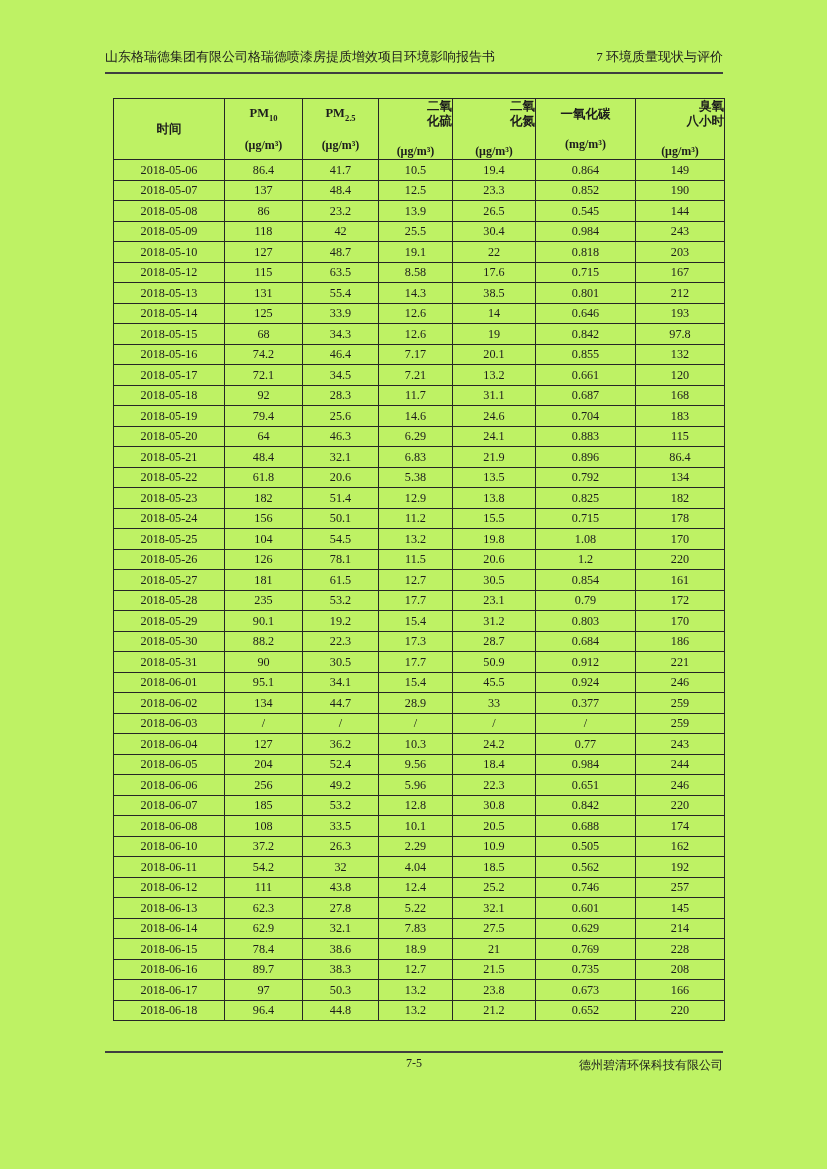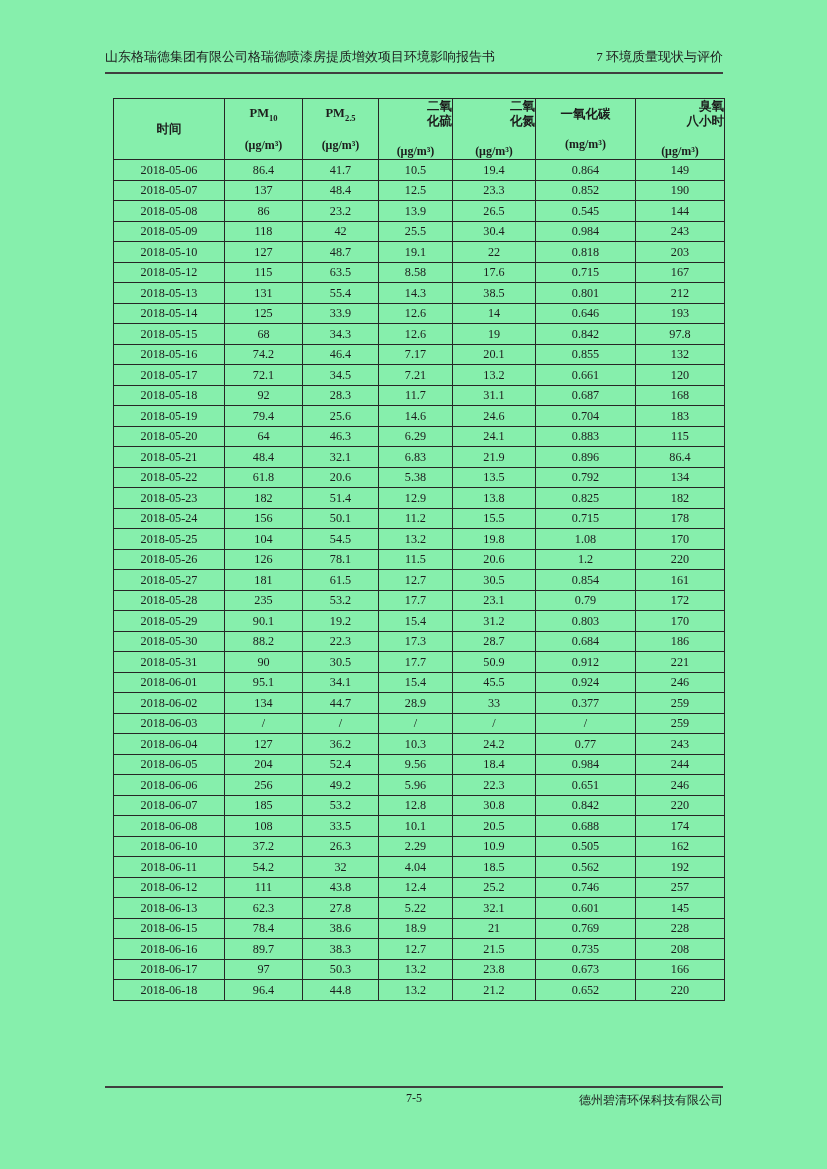--- a/index.html
+++ b/index.html
@@ -1,17 +1,17 @@
 <!DOCTYPE html>
 <html><head>
 <meta charset="utf-8">
 <style>
   html,body { margin:0; padding:0; background:#ffffff; }
   .page {
-    position:relative; width:827px; height:1169px; background:#86efac;
+    position:relative; width:827px; height:1169px; background:#bef264;
     font-family:"Liberation Serif","DejaVu Serif",serif; color:#1c1c1c;
     overflow:hidden;
   }
   
   .doc-header {
     position:absolute; top:50px; left:105px; width:618px;
     display:flex; justify-content:space-between; align-items:flex-end;
     border-bottom:2px solid #3f3f3f; padding-bottom:7px;
     font-size:13px; line-height:1.15; white-space:nowrap;
   }
@@ -29,21 +29,21 @@
   }
   .data-table td {
     height:19.5px; font-size:12.2px; line-height:1;
   }
   .hname { display:block; }
   .hname .nline { display:block; line-height:15px;text-align:right; }
   .hunit { display:block; font-size:12px; font-weight:bold; margin-top:15px; }
   sub { font-size:8.5px; }
   
   .doc-footer {
-    position:absolute; top:1086px; left:105px; width:618px;
+    position:absolute; top:1051px; left:105px; width:618px;
     border-top:2px solid #3f3f3f; padding-top:3px; font-size:12px;
   }
   .footer-row { position:relative; height:18px; }
   .pgnum { position:absolute; left:50%; transform:translateX(-50%); }
   .company { display:block; text-align:right; line-height:18px; }
 </style>
 </head>
 <body>
 
 <div class="page">
@@ -431,20 +431,29 @@
         <tr>
           <td>2018-06-13</td>
           <td>62.3</td>
           <td>27.8</td>
           <td>5.22</td>
           <td>32.1</td>
           <td>0.601</td>
           <td>145</td>
         </tr>
         <tr>
+          <td>2018-06-14</td>
+          <td>62.9</td>
+          <td>32.1</td>
+          <td>7.83</td>
+          <td>27.5</td>
+          <td>0.629</td>
+          <td>214</td>
+        </tr>
+        <tr>
           <td>2018-06-15</td>
           <td>78.4</td>
           <td>38.6</td>
           <td>18.9</td>
           <td>21</td>
           <td>0.769</td>
           <td>228</td>
         </tr>
         <tr>
           <td>2018-06-16</td>

